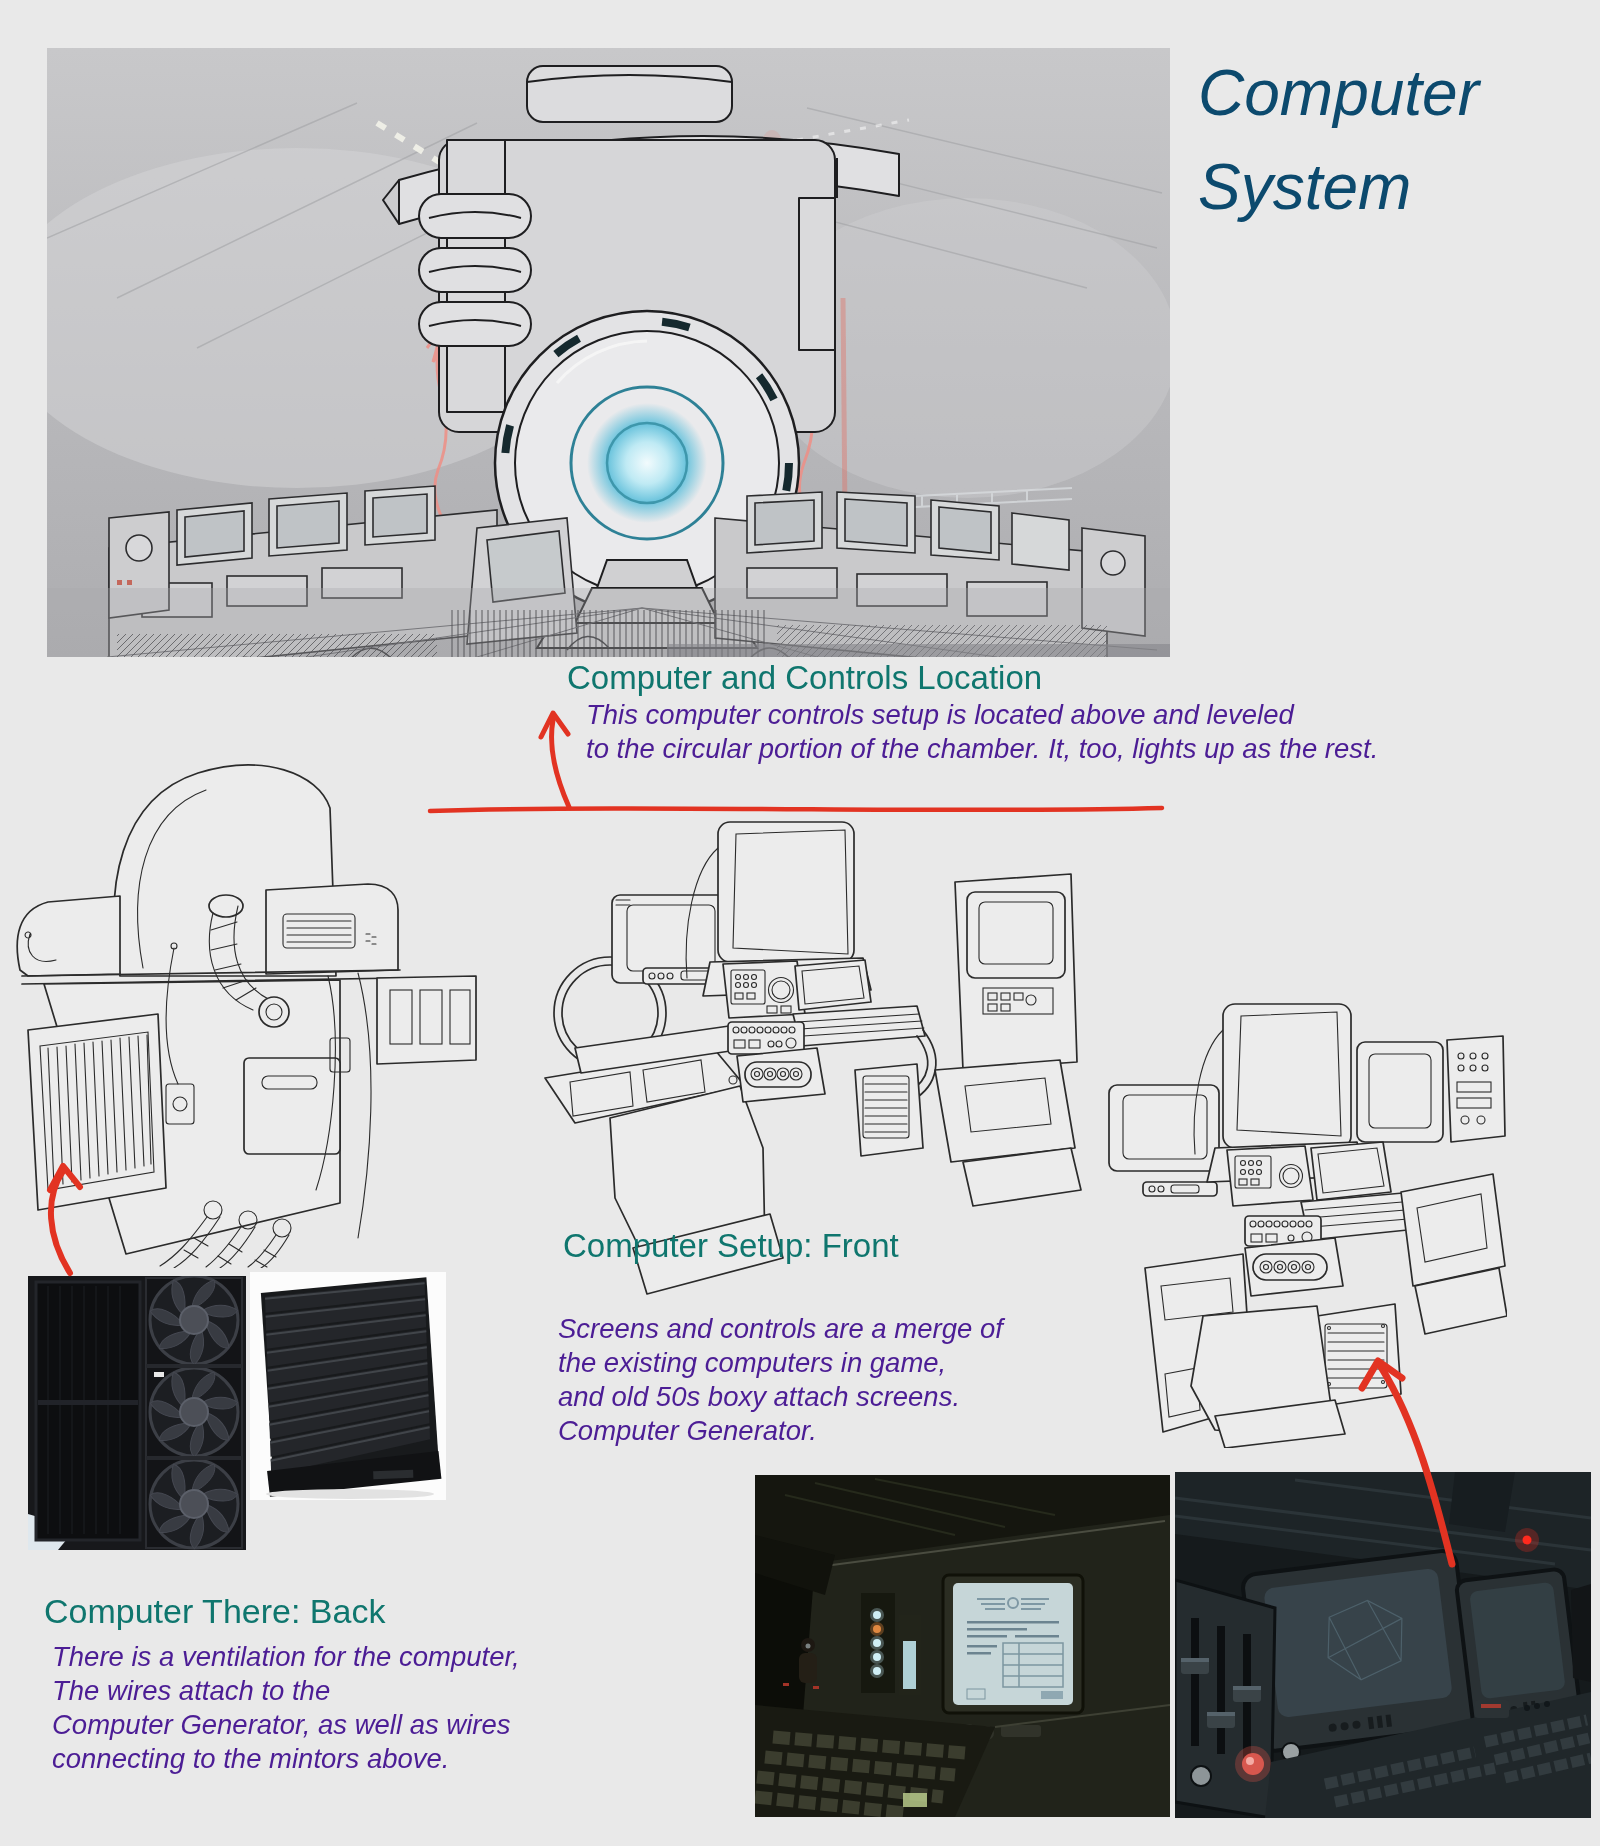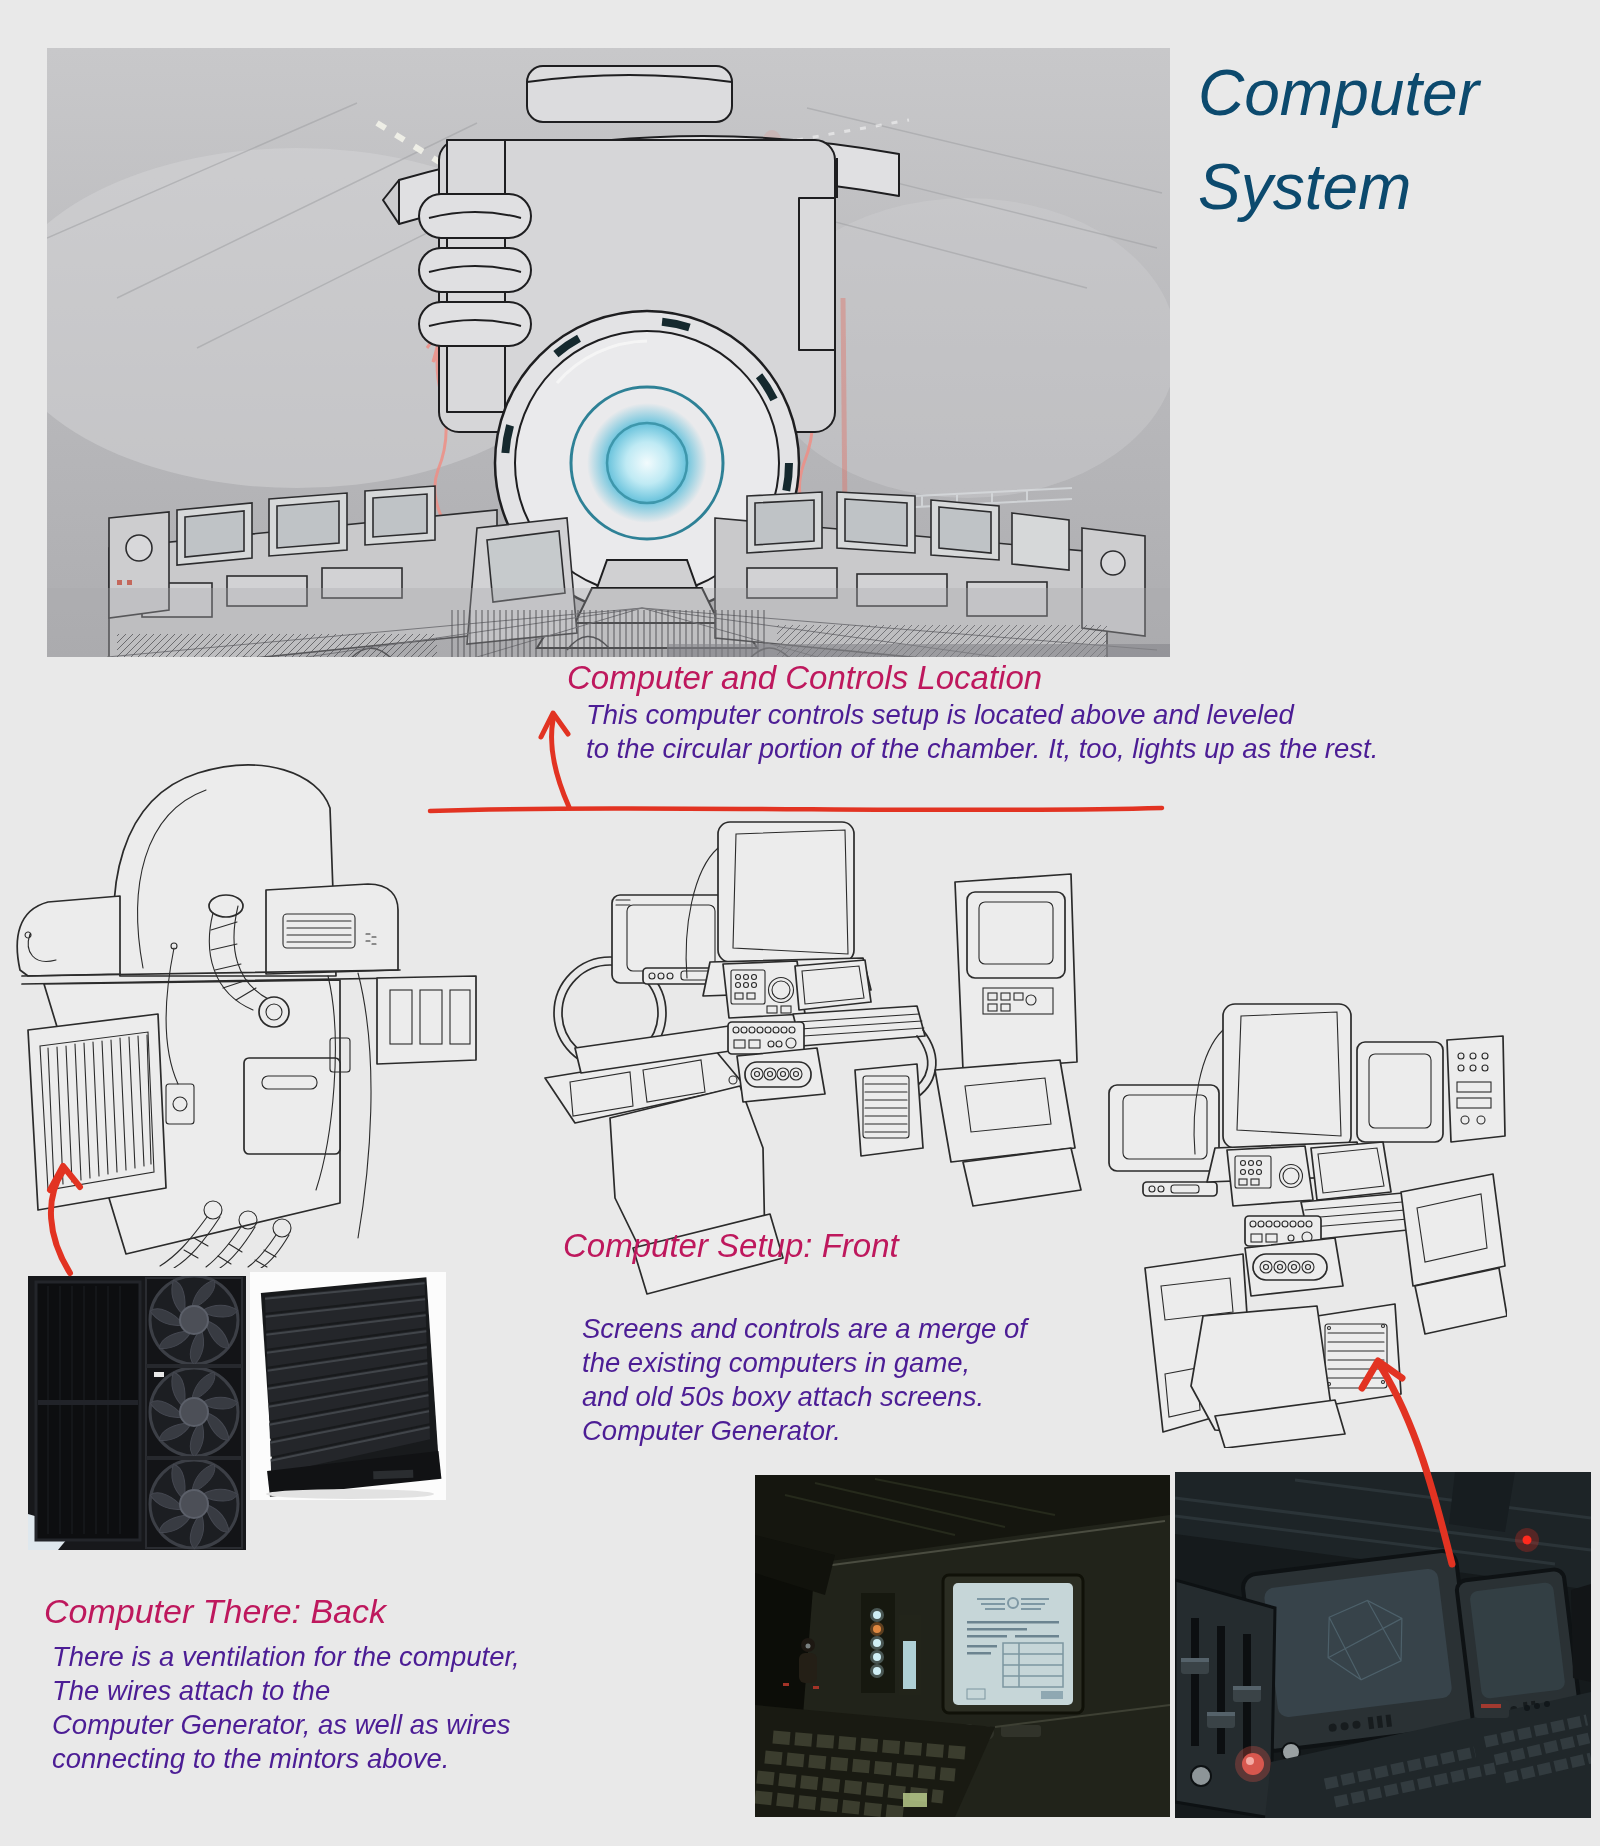--- a/index.html
+++ b/index.html
@@ -1,20 +1,20 @@
 <!DOCTYPE html>
 <html><head>
 <meta charset="utf-8">
 <style>
   html,body{margin:0;padding:0;background:#cfcfcf;}
   .stage{position:relative;width:1600px;height:1846px;background:#e9e9e9;overflow:hidden;
          font-family:"Liberation Sans", sans-serif;color:#1c1c1c;}
   .abs{position:absolute;}
   .title{left:1198px;top:46px;width:390px;font-size:64px;line-height:94px;font-style:italic;color:#0c4a6e;z-index:6;}
-  .h2{font-size:33px;font-style:italic;color:#be185d;z-index:6;white-space:nowrap;}
+  .h2{font-size:33px;color:#0f766e;z-index:6;white-space:nowrap;}
   .body{font-size:27.5px;font-style:italic;color:#4c1d95;z-index:6;white-space:nowrap;}
   .body div{height:34px;line-height:34px;}
   svg{display:block;}
   .z1{z-index:1}.z2{z-index:2}.z3{z-index:3}.z5{z-index:5}
   .sk{stroke:#2b2b2b;stroke-width:1.7;fill:none;stroke-linejoin:round;stroke-linecap:round;}
   .skf{stroke:#2b2b2b;stroke-width:1.7;fill:#ececec;stroke-linejoin:round;stroke-linecap:round;}
   .skt{stroke:#2b2b2b;stroke-width:1.1;fill:none;stroke-linecap:round;}
 </style>
 </head>
 <body>
@@ -474,21 +474,21 @@
       <g stroke="#45494e" stroke-width="2" opacity=".9">
         <path d="M18,24 L178,14 M18,42 L178,30 M18,60 L178,46 M18,78 L178,62 M18,96 L178,78 M18,114 L178,94 M18,132 L178,110 M18,150 L178,126 M18,168 L178,142 M18,186 L178,158"></path>
       </g>
       <polygon points="14,196 186,182 188,210 16,222" fill="#111214"></polygon>
       <rect x="120" y="200" width="40" height="8" fill="#2a2d30"></rect>
     </g>
     <ellipse cx="100" cy="222" rx="84" ry="5" fill="#e2e2e2"></ellipse>
   </svg>
 
   <div class="abs h2" style="left:563px;top:1227px">Computer Setup: Front</div>
-  <div class="abs body" style="left:582px;top:1312px">
+  <div class="abs body" style="left:558px;top:1312px">
     <div>Screens and controls are a merge of</div>
     <div>the existing computers in game,</div>
     <div>and old 50s boxy attach screens.</div>
     <div>Computer Generator.</div>
   </div>
 
   <div class="abs h2" style="left:44px;top:1592px;font-size:34px">Computer There: Back</div>
   <div class="abs body" style="left:52px;top:1640px">
     <div>There is a ventilation for the computer,</div>
     <div>The wires attach to the</div>

